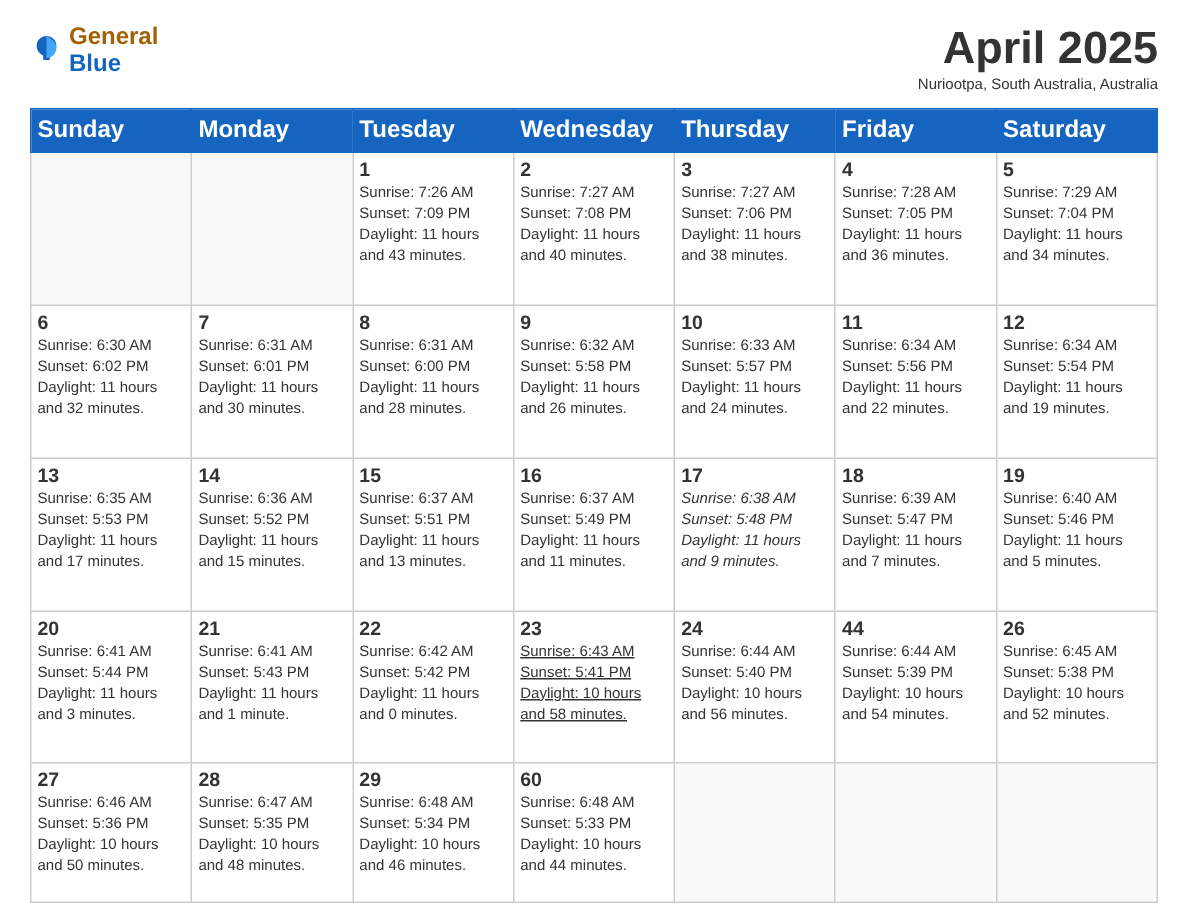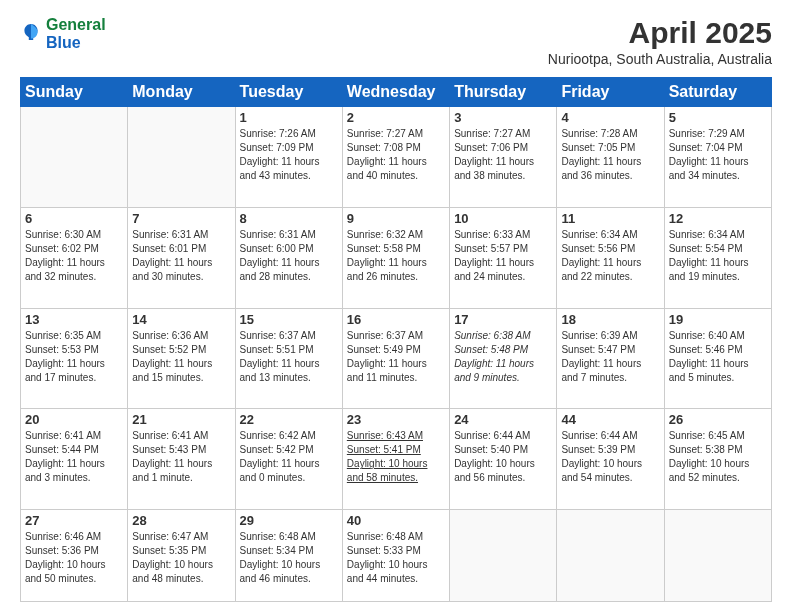--- a/index.html
+++ b/index.html
@@ -35,21 +35,21 @@
     .title-block {
       text-align: right;
     }
     .main-title {
       font-size: 30px;
       font-weight: bold;
       color: #333;
       line-height: 1.1;
     }
     .sub-title {
-      font-size: 14px;
+      font-size: 10px;
       color: #333;
       margin-top: 2px;
     }
     .calendar {
       flex: 1;
       border: 1px solid #ccc;
       border-collapse: collapse;
       width: 100%;
       table-layout: fixed;
     }
@@ -95,21 +95,21 @@
 <div class="page">
   <div class="header">
     <div class="logo">
       <div>
         <svg class="logo-icon" viewBox="0 0 30 30" xmlns="http://www.w3.org/2000/svg">
           <path d="M15 4 C10 4 6 8 6 13 C6 17 8 20 12 22 L12 26 L18 26 L18 22 C22 20 24 17 24 13 C24 8 20 4 15 4 Z" fill="#1565c0"></path>
           <path d="M18 6 C21 8 24 11 24 15 C24 20 20 24 15 24 L15 4 C16 4 17 5 18 6 Z" fill="#42a5f5"></path>
         </svg>
       </div>
       <div>
-        <div style="font-size:16px;font-weight:bold;color:#15803d;line-height:1.15;">General</div>
+        <div style="font-size:16px;font-weight:bold;color:#a16207;line-height:1.15;">General</div>
         <div style="font-size:16px;font-weight:bold;color:#1565c0;line-height:1.15;">Blue</div>
       </div>
     </div>
     <div class="title-block">
       <div class="main-title">April 2025</div>
       <div class="sub-title">Nuriootpa, South Australia, Australia</div>
     </div>
   </div>
 
   <table class="calendar">
@@ -333,21 +333,21 @@
 and 48 minutes.</div>
           </td>
           <td>
             <span class="day-num">29</span>
             <div class="day-info" style="white-space: pre-line;">Sunrise: 6:48 AM
 Sunset: 5:34 PM
 Daylight: 10 hours
 and 46 minutes.</div>
           </td>
           <td>
-            <span class="day-num">40</span>
+            <span class="day-num">60</span>
             <div class="day-info" style="white-space: pre-line;">Sunrise: 6:48 AM
 Sunset: 5:33 PM
 Daylight: 10 hours
 and 44 minutes.</div>
           </td>
           <td class="empty"></td>
           <td class="empty"></td>
           <td class="empty"></td>
         </tr>
       </tbody>

